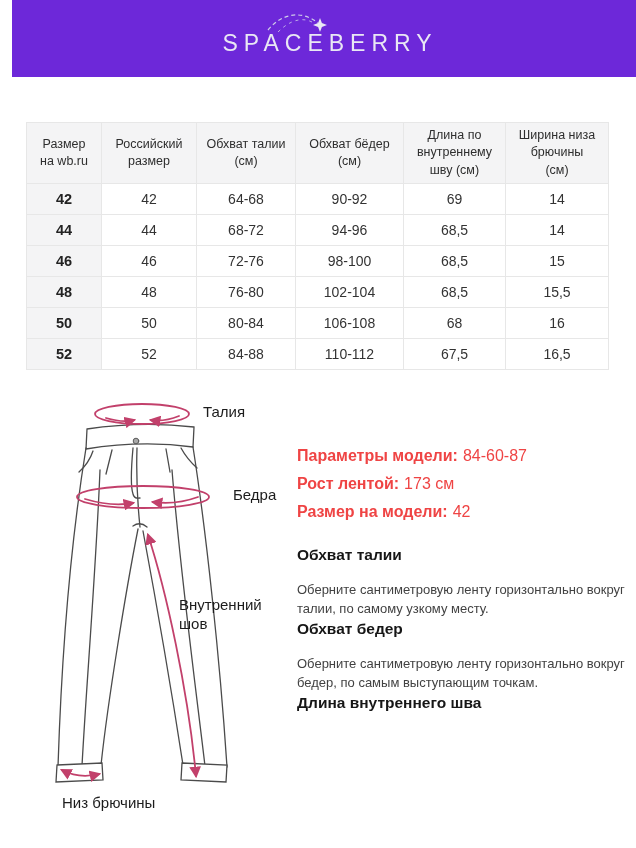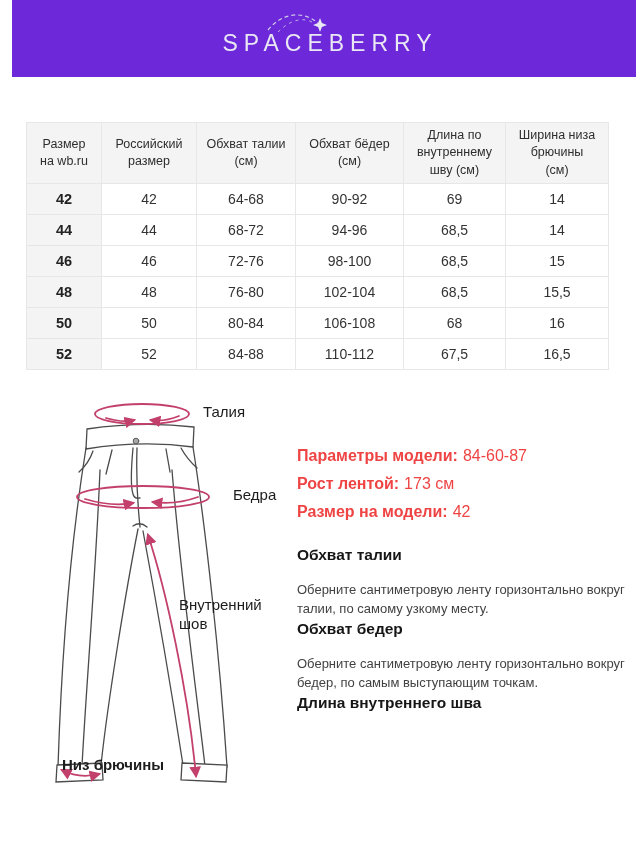--- a/index.html
+++ b/index.html
@@ -34,21 +34,21 @@
     background:#f4f4f5;font-weight:700;color:#222;font-size:14.5px;
   }
   
   .pants-svg{position:absolute;left:30px;top:390px;}
   .diagram-label{
     position:absolute;font-size:15px;font-weight:400;color:#1c1c1c;line-height:1.25;
   }
   .lbl-waist{left:203px;top:403px;}
   .lbl-hips{left:219px;top:486px;margin-left:14px;}
   .lbl-inseam{left:179px;top:596px;width:96px;}
-  .lbl-hem{left:62px;top:756px;font-weight:700;}
+  .lbl-hem{left:62px;top:794px;font-weight:400;}
   
   .model-info{position:absolute;left:297px;top:442px;font-size:16px;line-height:28px;color:#ef4444;}
   .model-info .lab{font-weight:700;margin-right:5px;}
   .guide-title{position:absolute;left:297px;font-size:15.5px;font-weight:700;color:#161616;}
   .guide-text{
     position:absolute;left:297px;width:330px;font-size:13px;line-height:19px;color:#424242;
     white-space:pre-line;
     margin-top:13px;
   }
   .gt1{top:546px;} .gd1{top:567px;}

